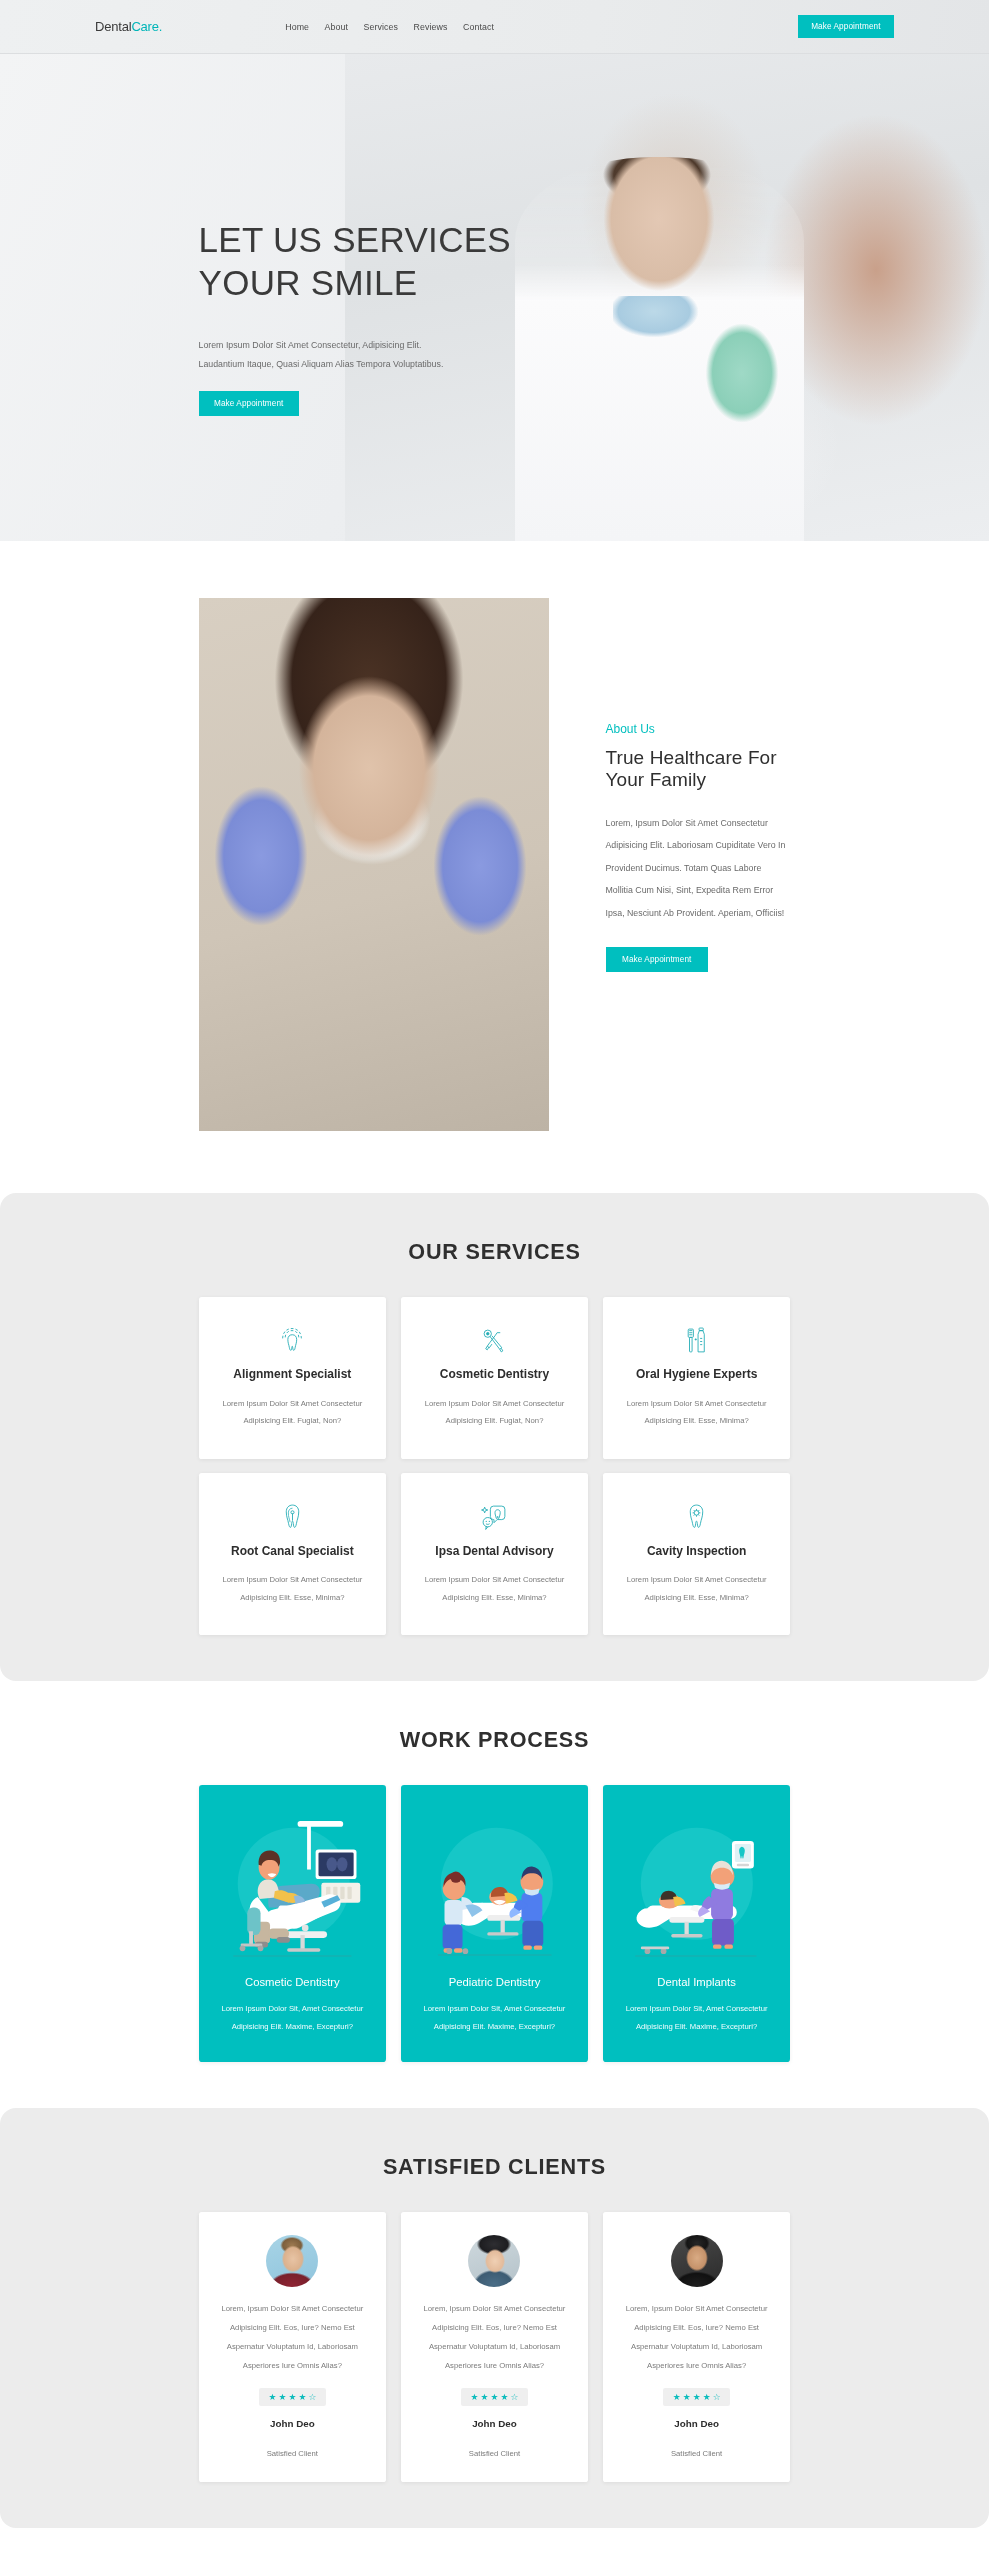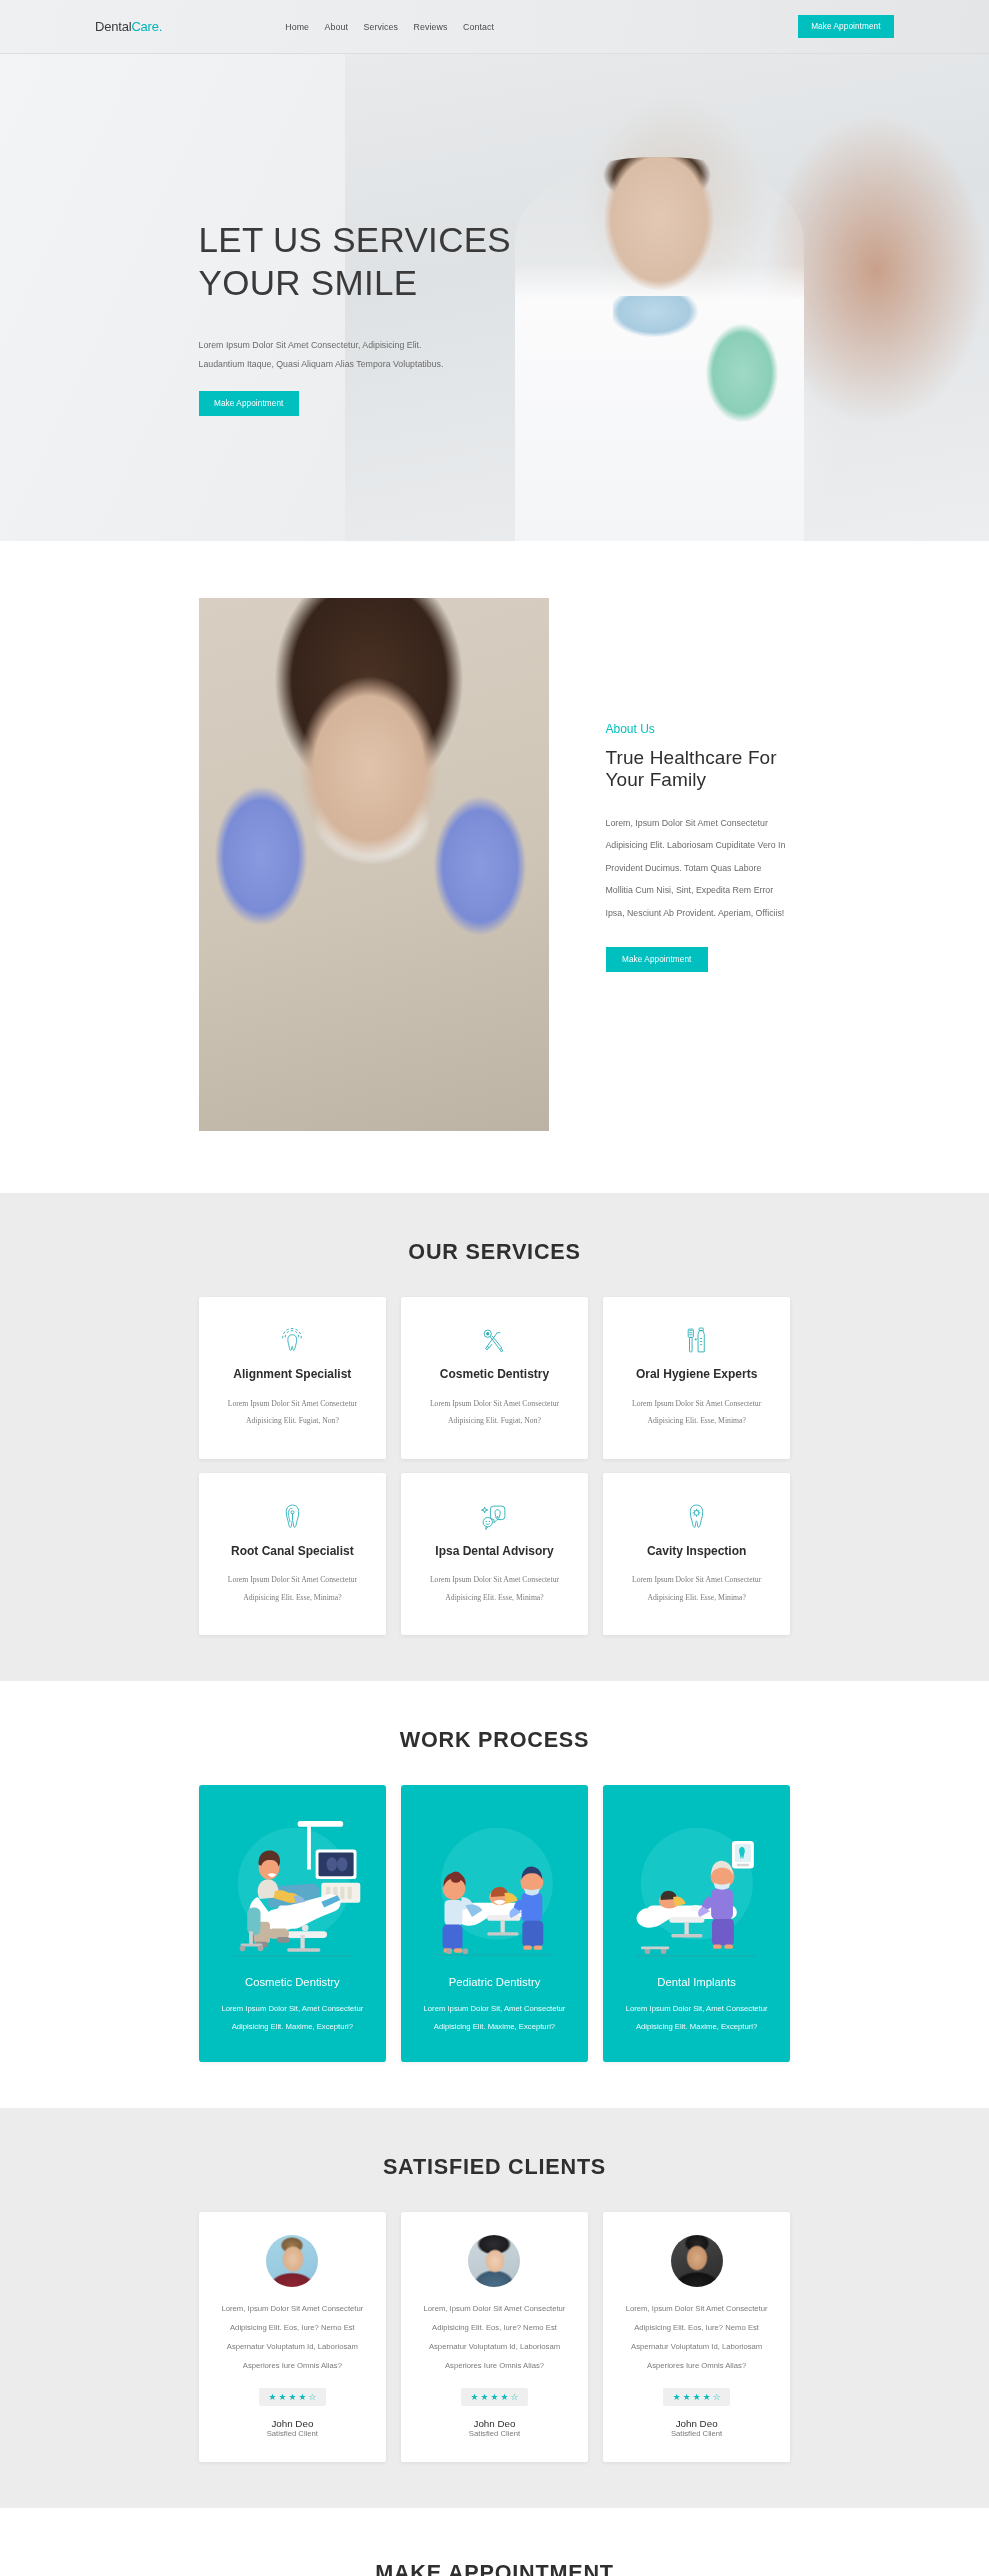--- a/index.html
+++ b/index.html
@@ -65,21 +65,21 @@
   .hero-content { position:relative; z-index:2; }
   .hero-inner { width:592px; margin:0 auto; padding-top:165px; }
   .hero h1 {
     font-size:35px; line-height:1.22; font-weight:400;
     color:#3a3a3a; letter-spacing:0.3px; max-width:361px;
   }
   .hero p { font-size:8.8px; color:#6a6a6a; line-height:2.1; margin-top:32px; }
   .hero .btn { margin-top:18px; padding:7.7px 15.5px; }
 
   
-  .section { padding:46px 4px; }
+  .section { padding:46px 4px;border-radius:16px; }
   .sec-grey { background:#ececec; }
   .sec-title {
     text-align:center; font-size:21.6px; font-weight:700;
     color:#2f2f2f; letter-spacing:0.8px; margin-bottom:32px;
   }
 
   
   .about { background:#fff; padding:57px 0 62px; }
   .about-row { display:flex; gap:57px; align-items:flex-start; }
   .about-img {
@@ -100,21 +100,21 @@
 
   
   .cards3 { display:grid; grid-template-columns:repeat(3,1fr); gap:14.4px; }
   .svc-card {
     background:#fff; padding:25px 17.5px 29px; text-align:center;
     border-radius:2.6px; box-shadow:0 1px 4.6px rgba(0,0,0,.07);
   }
   .svc-icon { height:38px; display:flex; align-items:center; justify-content:center; margin-bottom:7.2px; }
   .svc-icon svg { stroke:#22acb5; fill:none; stroke-width:1.7; }
   .svc-title { font-size:12px; font-weight:700; color:#2d2d2d; margin-bottom:13.4px; }
-  .svc-desc { font-size:7.7px; color:#7b7b7b; line-height:2.3;font-family:Liberation Serif, serif; }
+  .svc-desc { font-size:7.7px; color:#7b7b7b; line-height:2.3; }
   .svc-row2 { margin-top:14.4px; }
 
   
   .wp-card {
     background:#00bfbf; border-radius:3.1px; padding:20.6px 15.5px 26px;
     text-align:center; color:#fff; box-shadow:0 1px 4.6px rgba(0,0,0,.07);
   }
   .wp-illus {
     height:166px; margin-bottom:4.1px; border-radius:2.1px; position:relative; overflow:hidden;
   }
@@ -142,21 +142,21 @@
   .av3 { background:
       radial-gradient(ellipse 14px 17px at 26px 23px,#d9ab84 0%,#c5926a 65%, rgba(197,146,106,0) 78%),
       radial-gradient(ellipse 16.5px 12.4px at 26px 8.2px,#272727 0%,#151515 62%, rgba(21,21,21,0) 78%),
       radial-gradient(ellipse 27px 16.5px at 26px 50px,#1e1e1e 0%,#111 70%, rgba(17,17,17,0) 82%),
       linear-gradient(160deg,#4a4a4a 0%,#2a2a2a 100%); }
   .tm-text { font-size:7.7px; color:#7b7b7b; line-height:2.45; margin-bottom:12.4px; }
   .tm-stars {
     display:inline-flex; gap:2.1px; background:#efefef; padding:4.1px 9.3px;
     border-radius:2.1px; color:#0bbcbc; font-size:8.8px; margin-bottom:11.3px;
   }
-  .tm-name { font-size:9.8px; font-weight:400; color:#2d2d2d; margin-bottom:0; }
+  .tm-name { font-size:9.8px; font-weight:700; color:#2d2d2d; margin-bottom:20px; }
   .tm-role { font-size:7.7px; color:#7b7b7b; }
 
   
   .appt { background:#fff; padding:52px 0 57px; }
 </style>
 </head>
 <body>
 
 <header class="header">
   <div class="header-inner">

